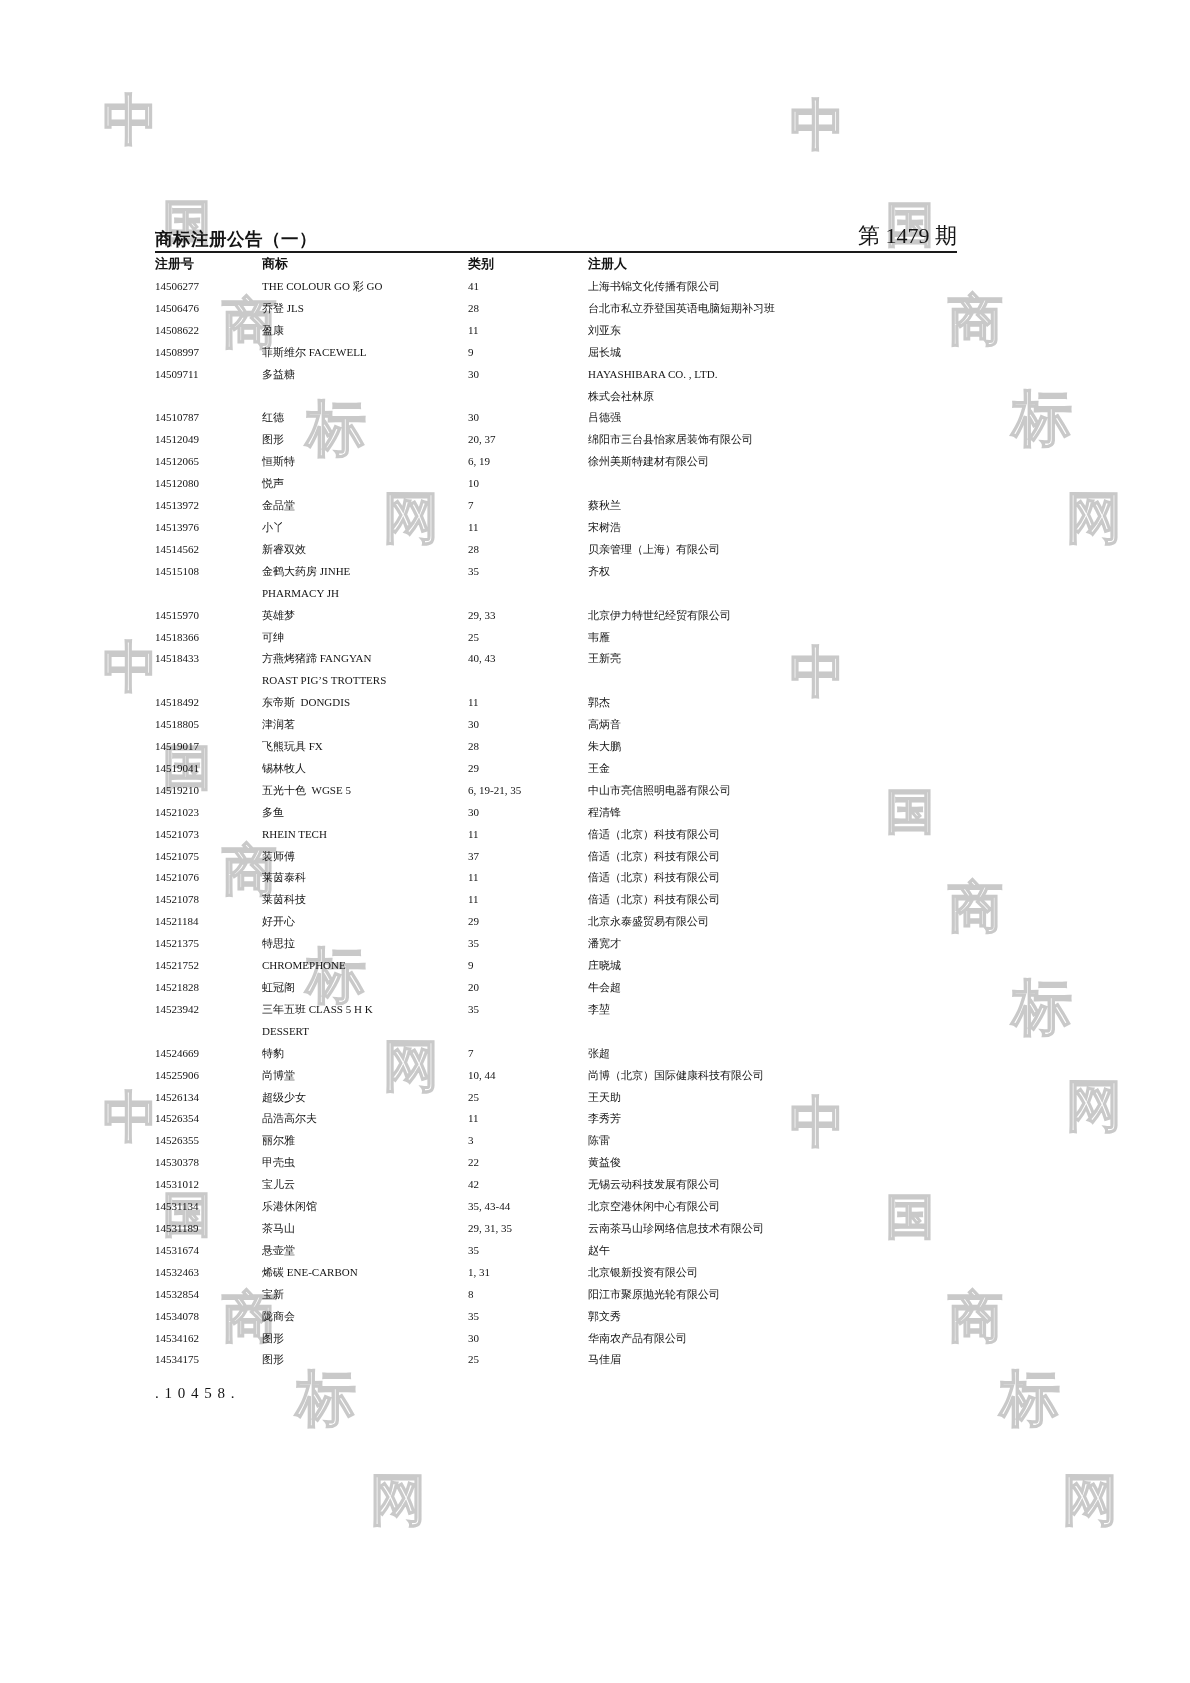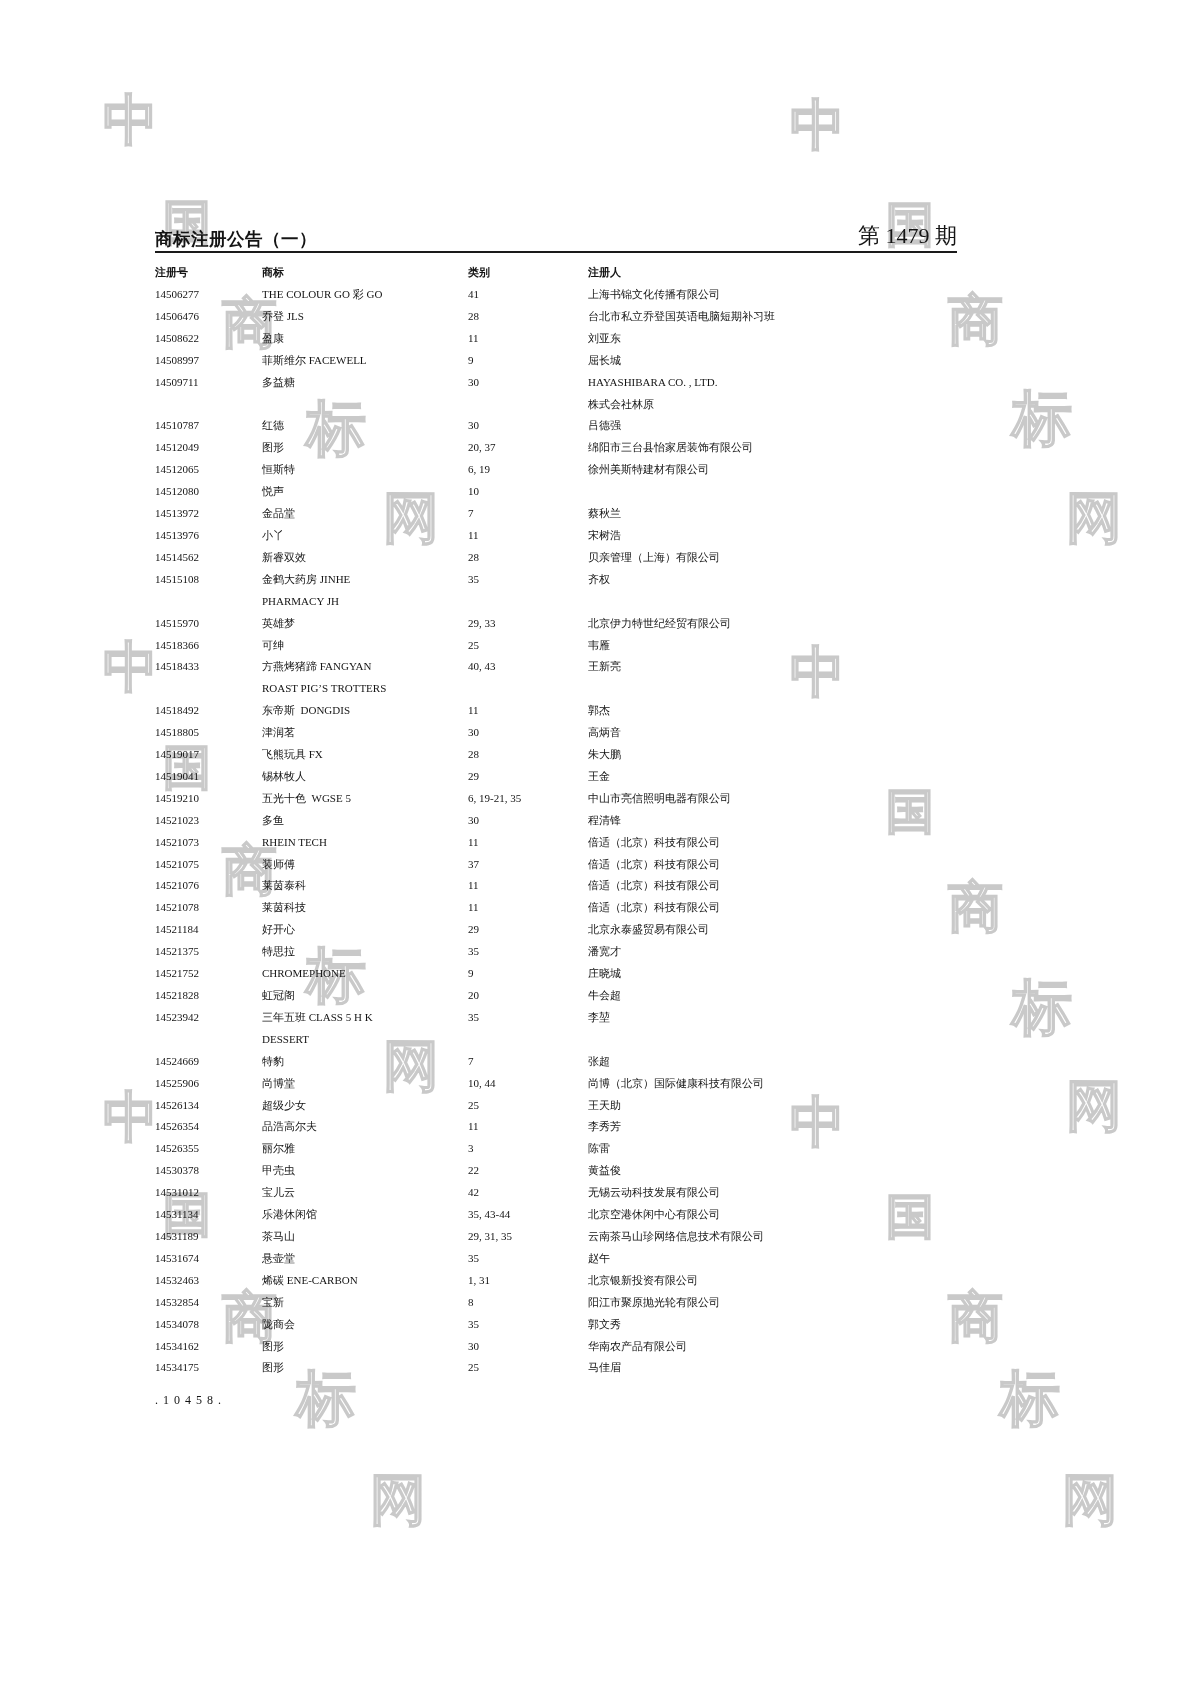--- a/index.html
+++ b/index.html
@@ -30,34 +30,34 @@
   .header-row {
     display:flex; justify-content:space-between; align-items:flex-end;
     border-bottom:2px solid #1a1a1a;
     margin-top:16px;
   }
   .title { font-size:17.5px; font-weight:bold; letter-spacing:0.5px; }
   .issue { font-size:22px; font-weight:normal; }
 
   .cols-header {
     display:grid; grid-template-columns:107px 206px 120px 1fr;
-    font-weight:bold; font-size:11px;
-    margin-top:8px; line-height:22px;
+    font-weight:bold; font-size:13px;
+    margin-top:0; line-height:22px;
   }
 
   #rows { margin-top:1px; }
   .row {
     display:grid; grid-template-columns:107px 206px 120px 1fr;
     font-size:11px;
   }
   .line { line-height:21.9px; white-space:pre; }
 
   .footer {
     margin-top:14px;
-    font-size:12px;
+    font-size:15px;
     letter-spacing:1px;
   }
 </style>
 </head>
 <body>
 
 <div class="page">
 
   <div class="wm-layer" id="wm-layer">
       <span class="wm" style="left: 103px; top: 93px; font-size: 55px; -webkit-text-stroke: 1.4px rgb(201, 201, 201);">中</span>

